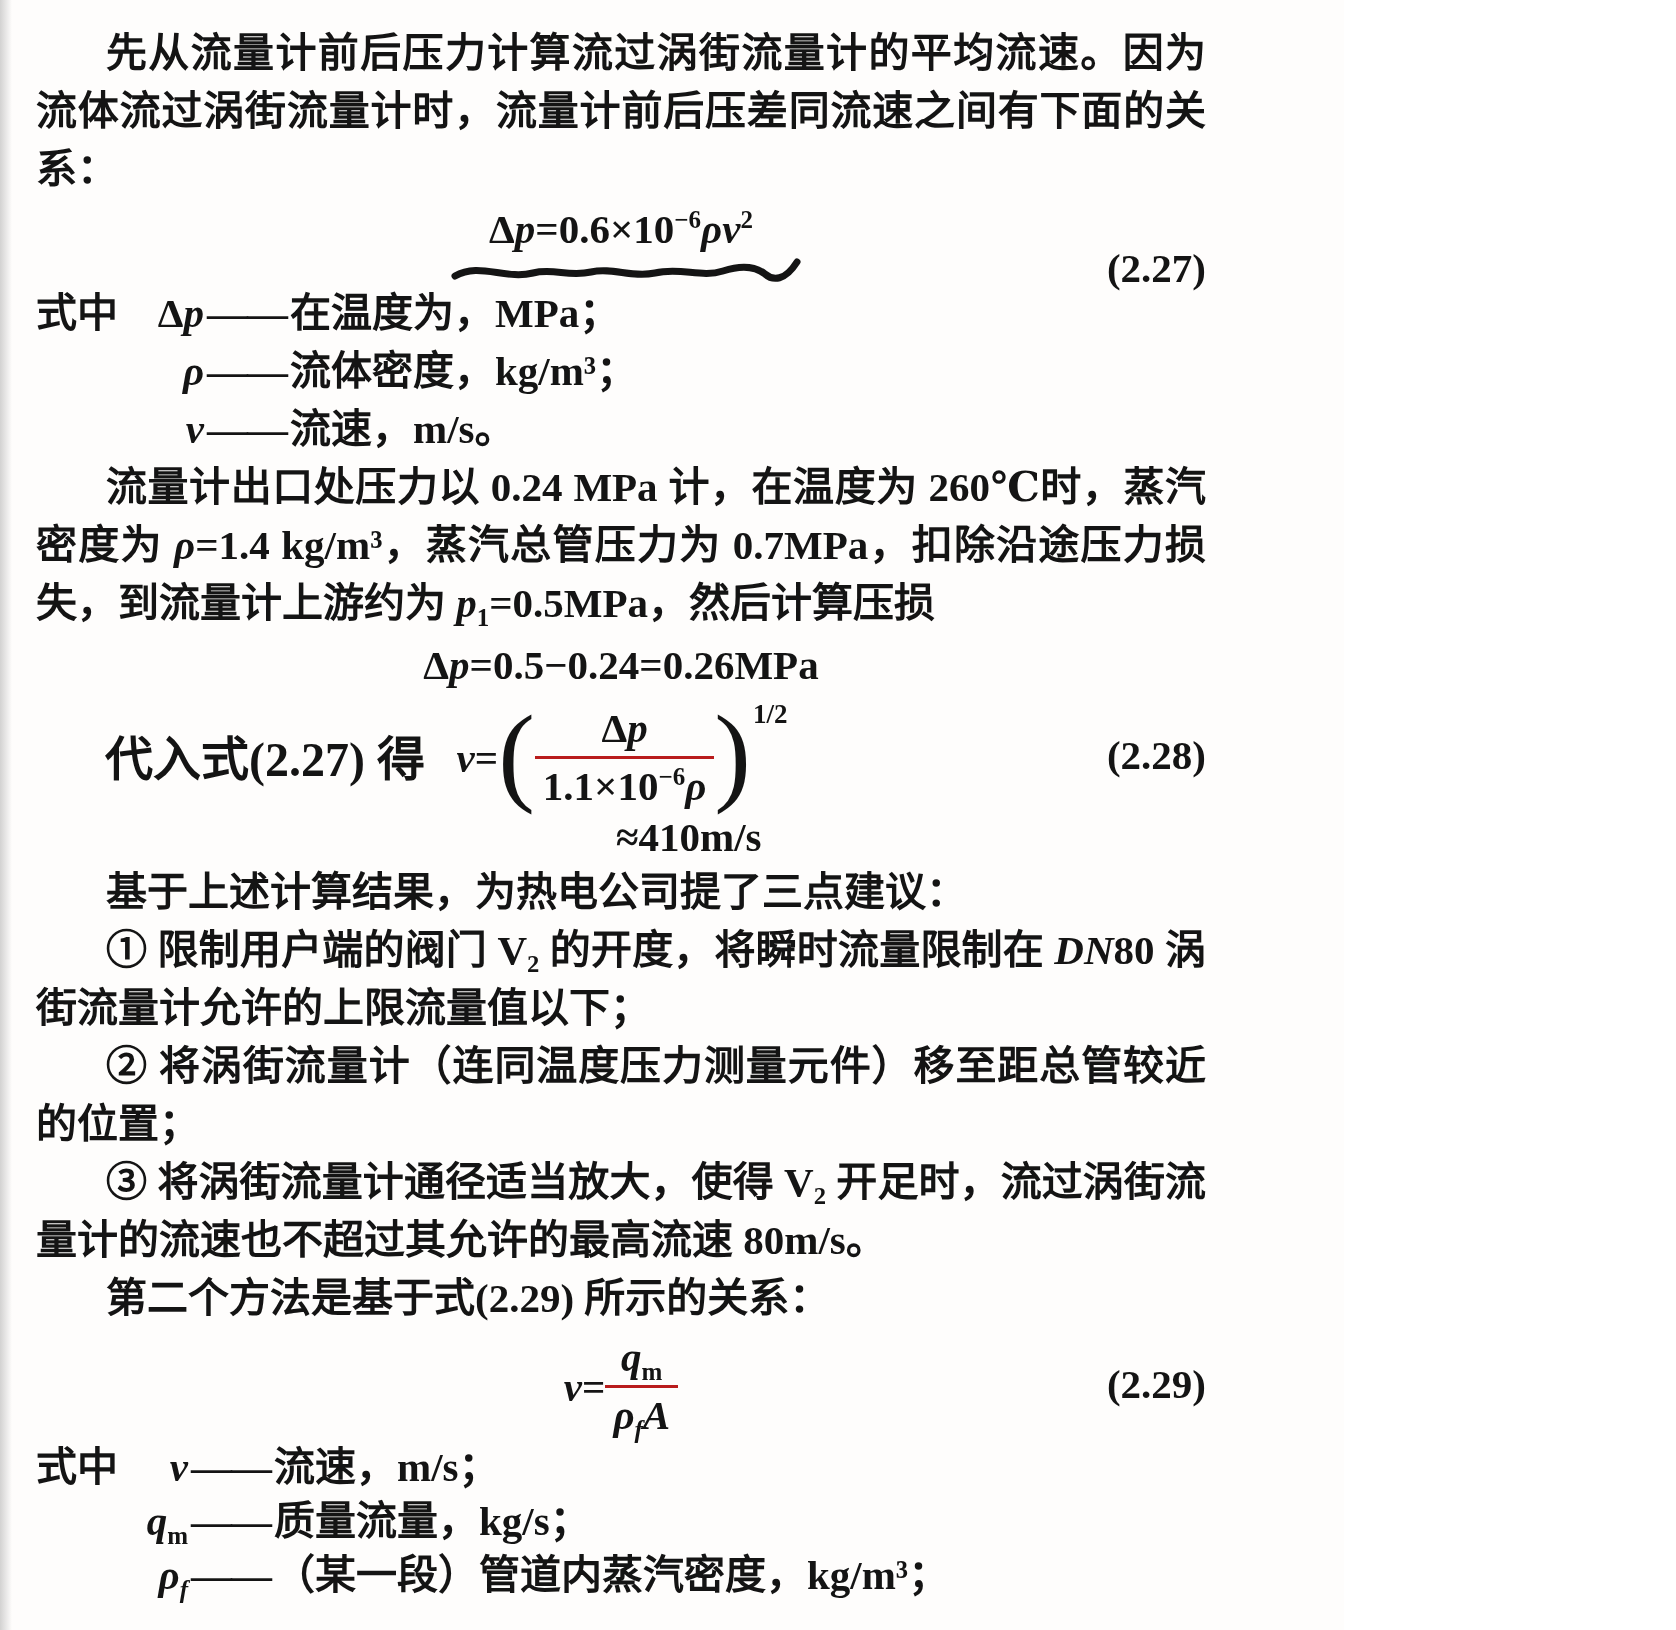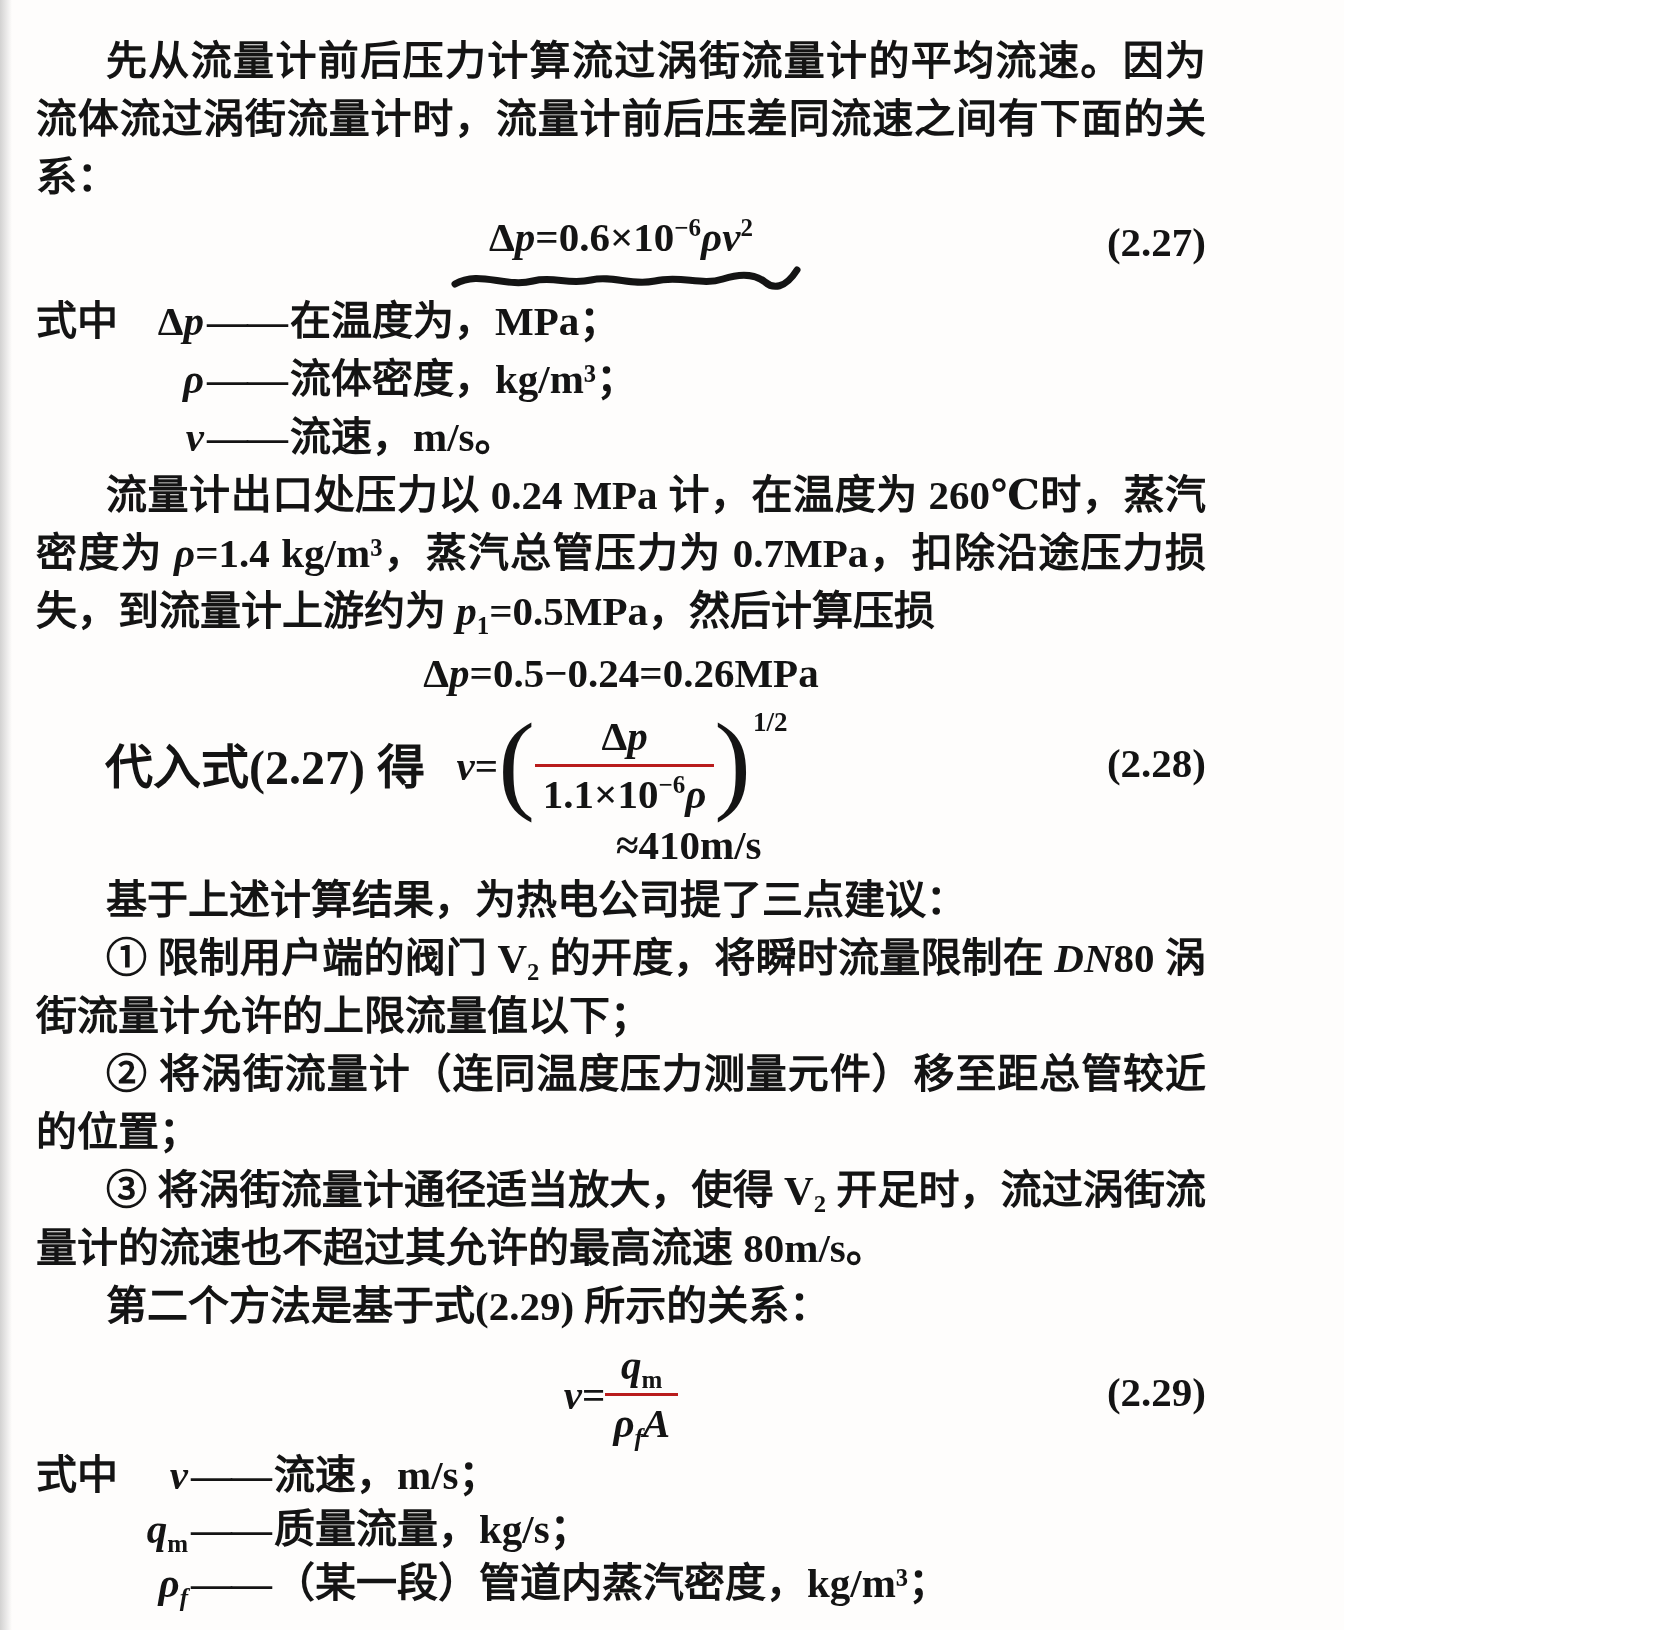--- a/index.html
+++ b/index.html
@@ -6,21 +6,21 @@
   html, body { margin: 0; padding: 0; background: #ffffff; }
 
   .page {
     position: relative;
     width: 1344px;
     height: 1630px;
     background: #fefdfc;
     color: #141414;
     font-family: "Liberation Serif", "DejaVu Serif", serif;
     font-weight: 600;
-    padding: 32px 138px 6px 36px;
+    padding: 24px 138px 6px 36px;
     overflow: hidden;
   }
   .scan-edge {
     position: absolute; left: 0; top: 0; bottom: 0; width: 12px;
     background: linear-gradient(90deg, rgba(110,110,110,0.30), rgba(255,255,255,0));
     pointer-events: none;
   }
 
   .para { margin: 0; font-size: 41px; line-height: 58px; text-align: justify; }
   .ind  { text-indent: 70px; }
@@ -29,21 +29,21 @@
   sup.s { font-size: 25px; line-height: 0; vertical-align: super; }
 
   
   .eqrow { position: relative; text-align: center; font-size: 41px; }
   .eqnum { position: absolute; right: 0; top: 50%; transform: translateY(-50%); font-size: 41px; }
 
   .eq27row { margin: 4px 0 0; }
   .eq27wrap { display: inline-block; vertical-align: top; }
   .eqline { display: block; font-size: 41px; line-height: 54px; }
   .wavy { display: block; margin: -2px 0 0 12px; }
-  .eq27num { top: 8px; transform: none; }
+  .eq27num { top: 42px; transform: none; }
 
   
   .defrow { display: flex; align-items: center; font-size: 41px; line-height: 58px; white-space: nowrap; }
   .d2 .defrow { line-height: 54px; }
   .deflabel { flex: none; width: 104px; }
   .d2 .deflabel { width: 92px; }
   .defsym { flex: none; width: 64px; text-align: right; }
   .d2 .defsym { width: 60px; }
   .defdash { flex: none; padding: 0 3px; letter-spacing: -1px; }
   .deftext { flex: none; }

